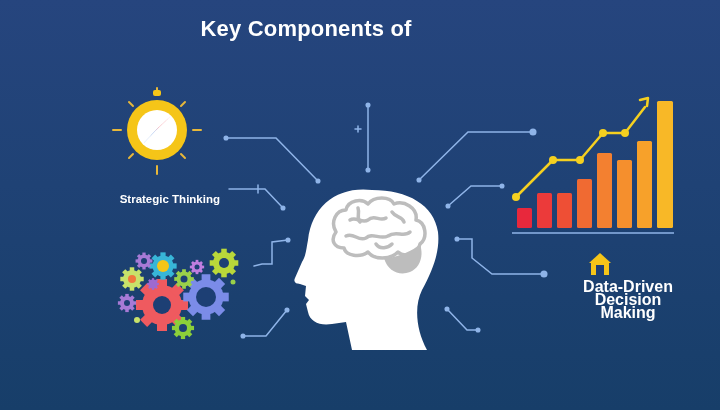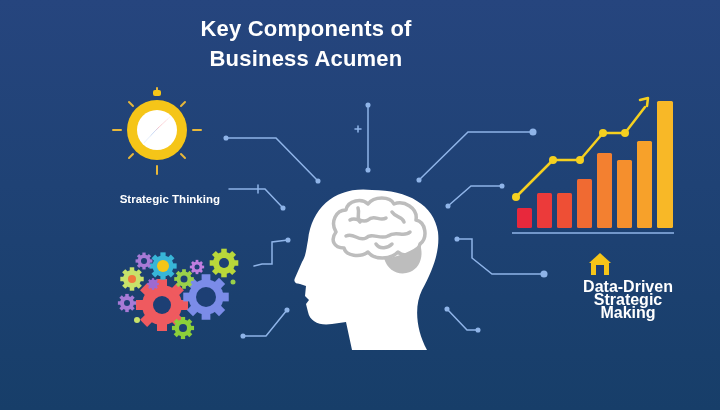--- a/index.html
+++ b/index.html
@@ -17,21 +17,20 @@
     position: absolute; color: #ffffff; font-weight: bold; font-size: 11px;
     text-align: center; line-height: 13px;
   }
   svg.layer { position: absolute; left: 0; top: 0; }
 </style>
 </head>
 <body>
 
 <div class="title">
   <div>Key Components of</div>
-  <div>Business Acumen</div>
 </div>
 
 <svg class="layer" width="720" height="410">
   <g stroke="#8fb4e8" stroke-width="1.5" fill="none" stroke-linecap="round">
 
     <polyline points="226,138 276,138 318,181"></polyline>
     <circle cx="226" cy="138" r="1.8" fill="#8fb4e8"></circle>
     <circle cx="318" cy="181" r="1.8" fill="#8fb4e8"></circle>
 
     <line x1="368" y1="105" x2="368" y2="170"></line>
@@ -203,15 +202,15 @@
 <svg class="layer" width="720" height="410">
   <g transform="translate(600,265)">
     <polygon points="-11,-2 0,-12 11,-2" fill="#f5c518"></polygon>
     <rect x="-9" y="-3" width="18" height="13" fill="#f5c518"></rect>
     <rect x="-4" y="0" width="8" height="10" fill="#1d3f74"></rect>
   </g>
 </svg>
 
 <div class="label" style="left:583px; top:280px; width:90px; font-size:16px;">
   <div>Data-Driven</div>
-  <div>Strategic</div>
+  <div>Decision</div>
   <div>Making</div>
 </div>
 
 </body></html>

